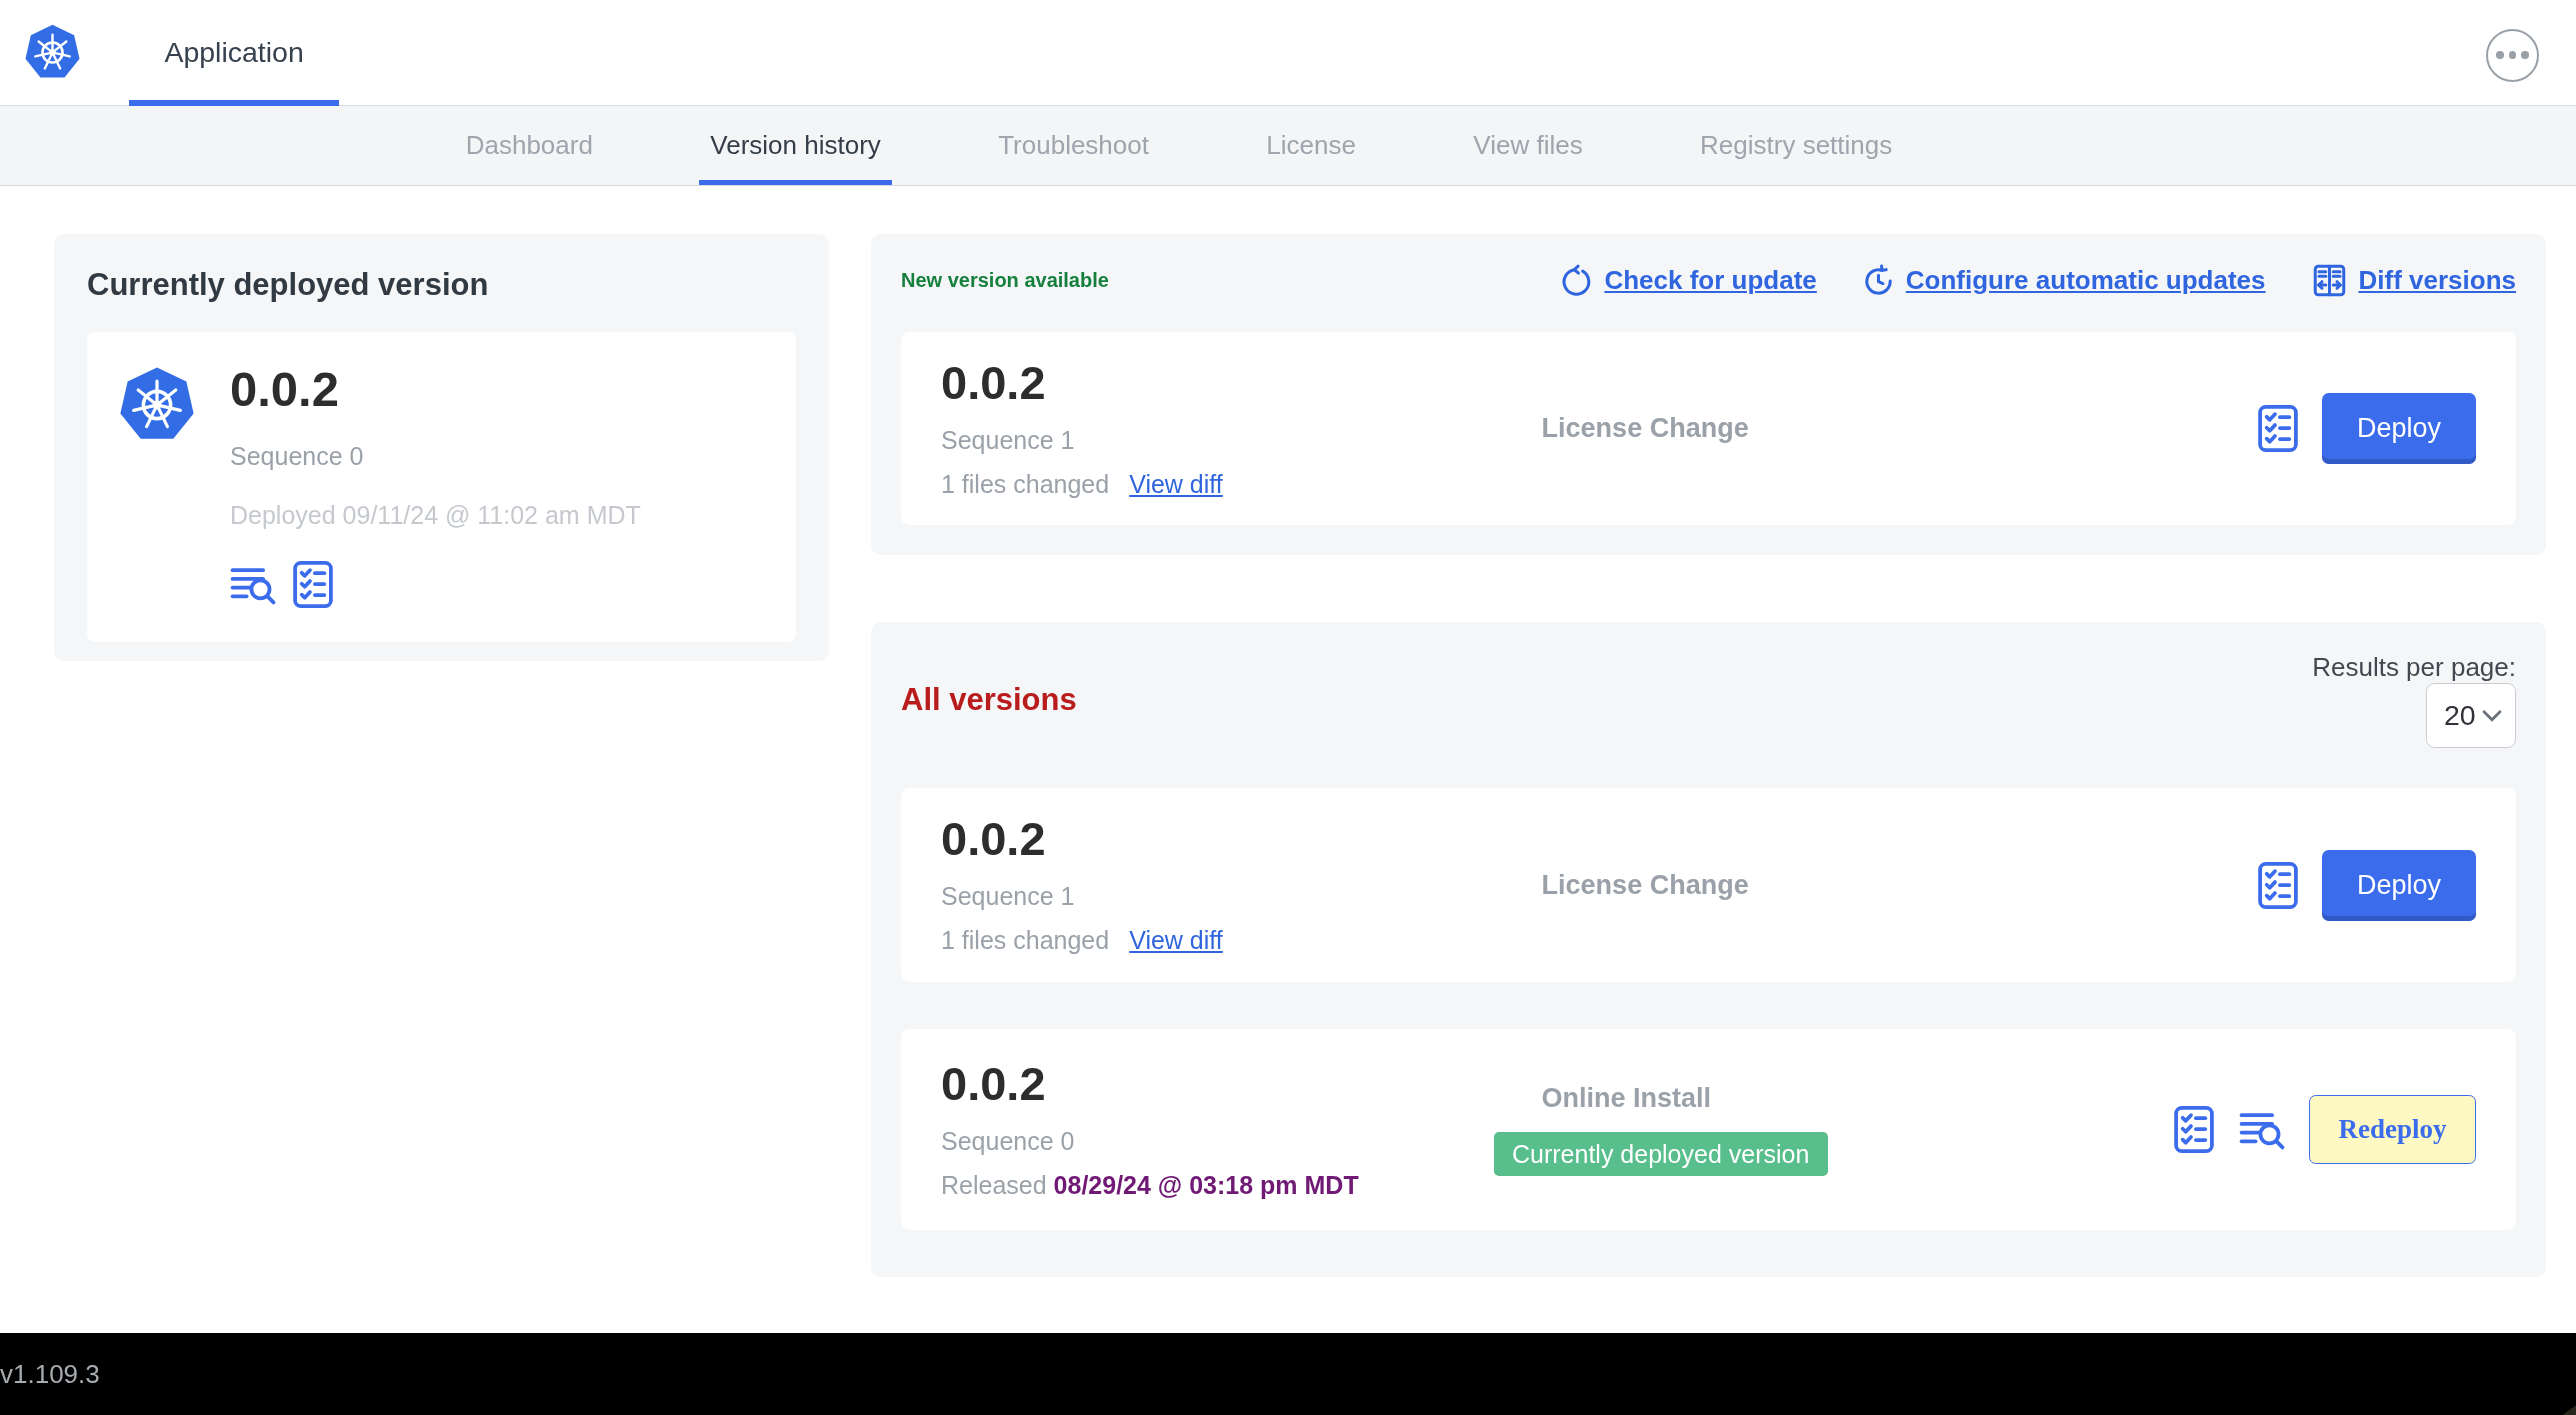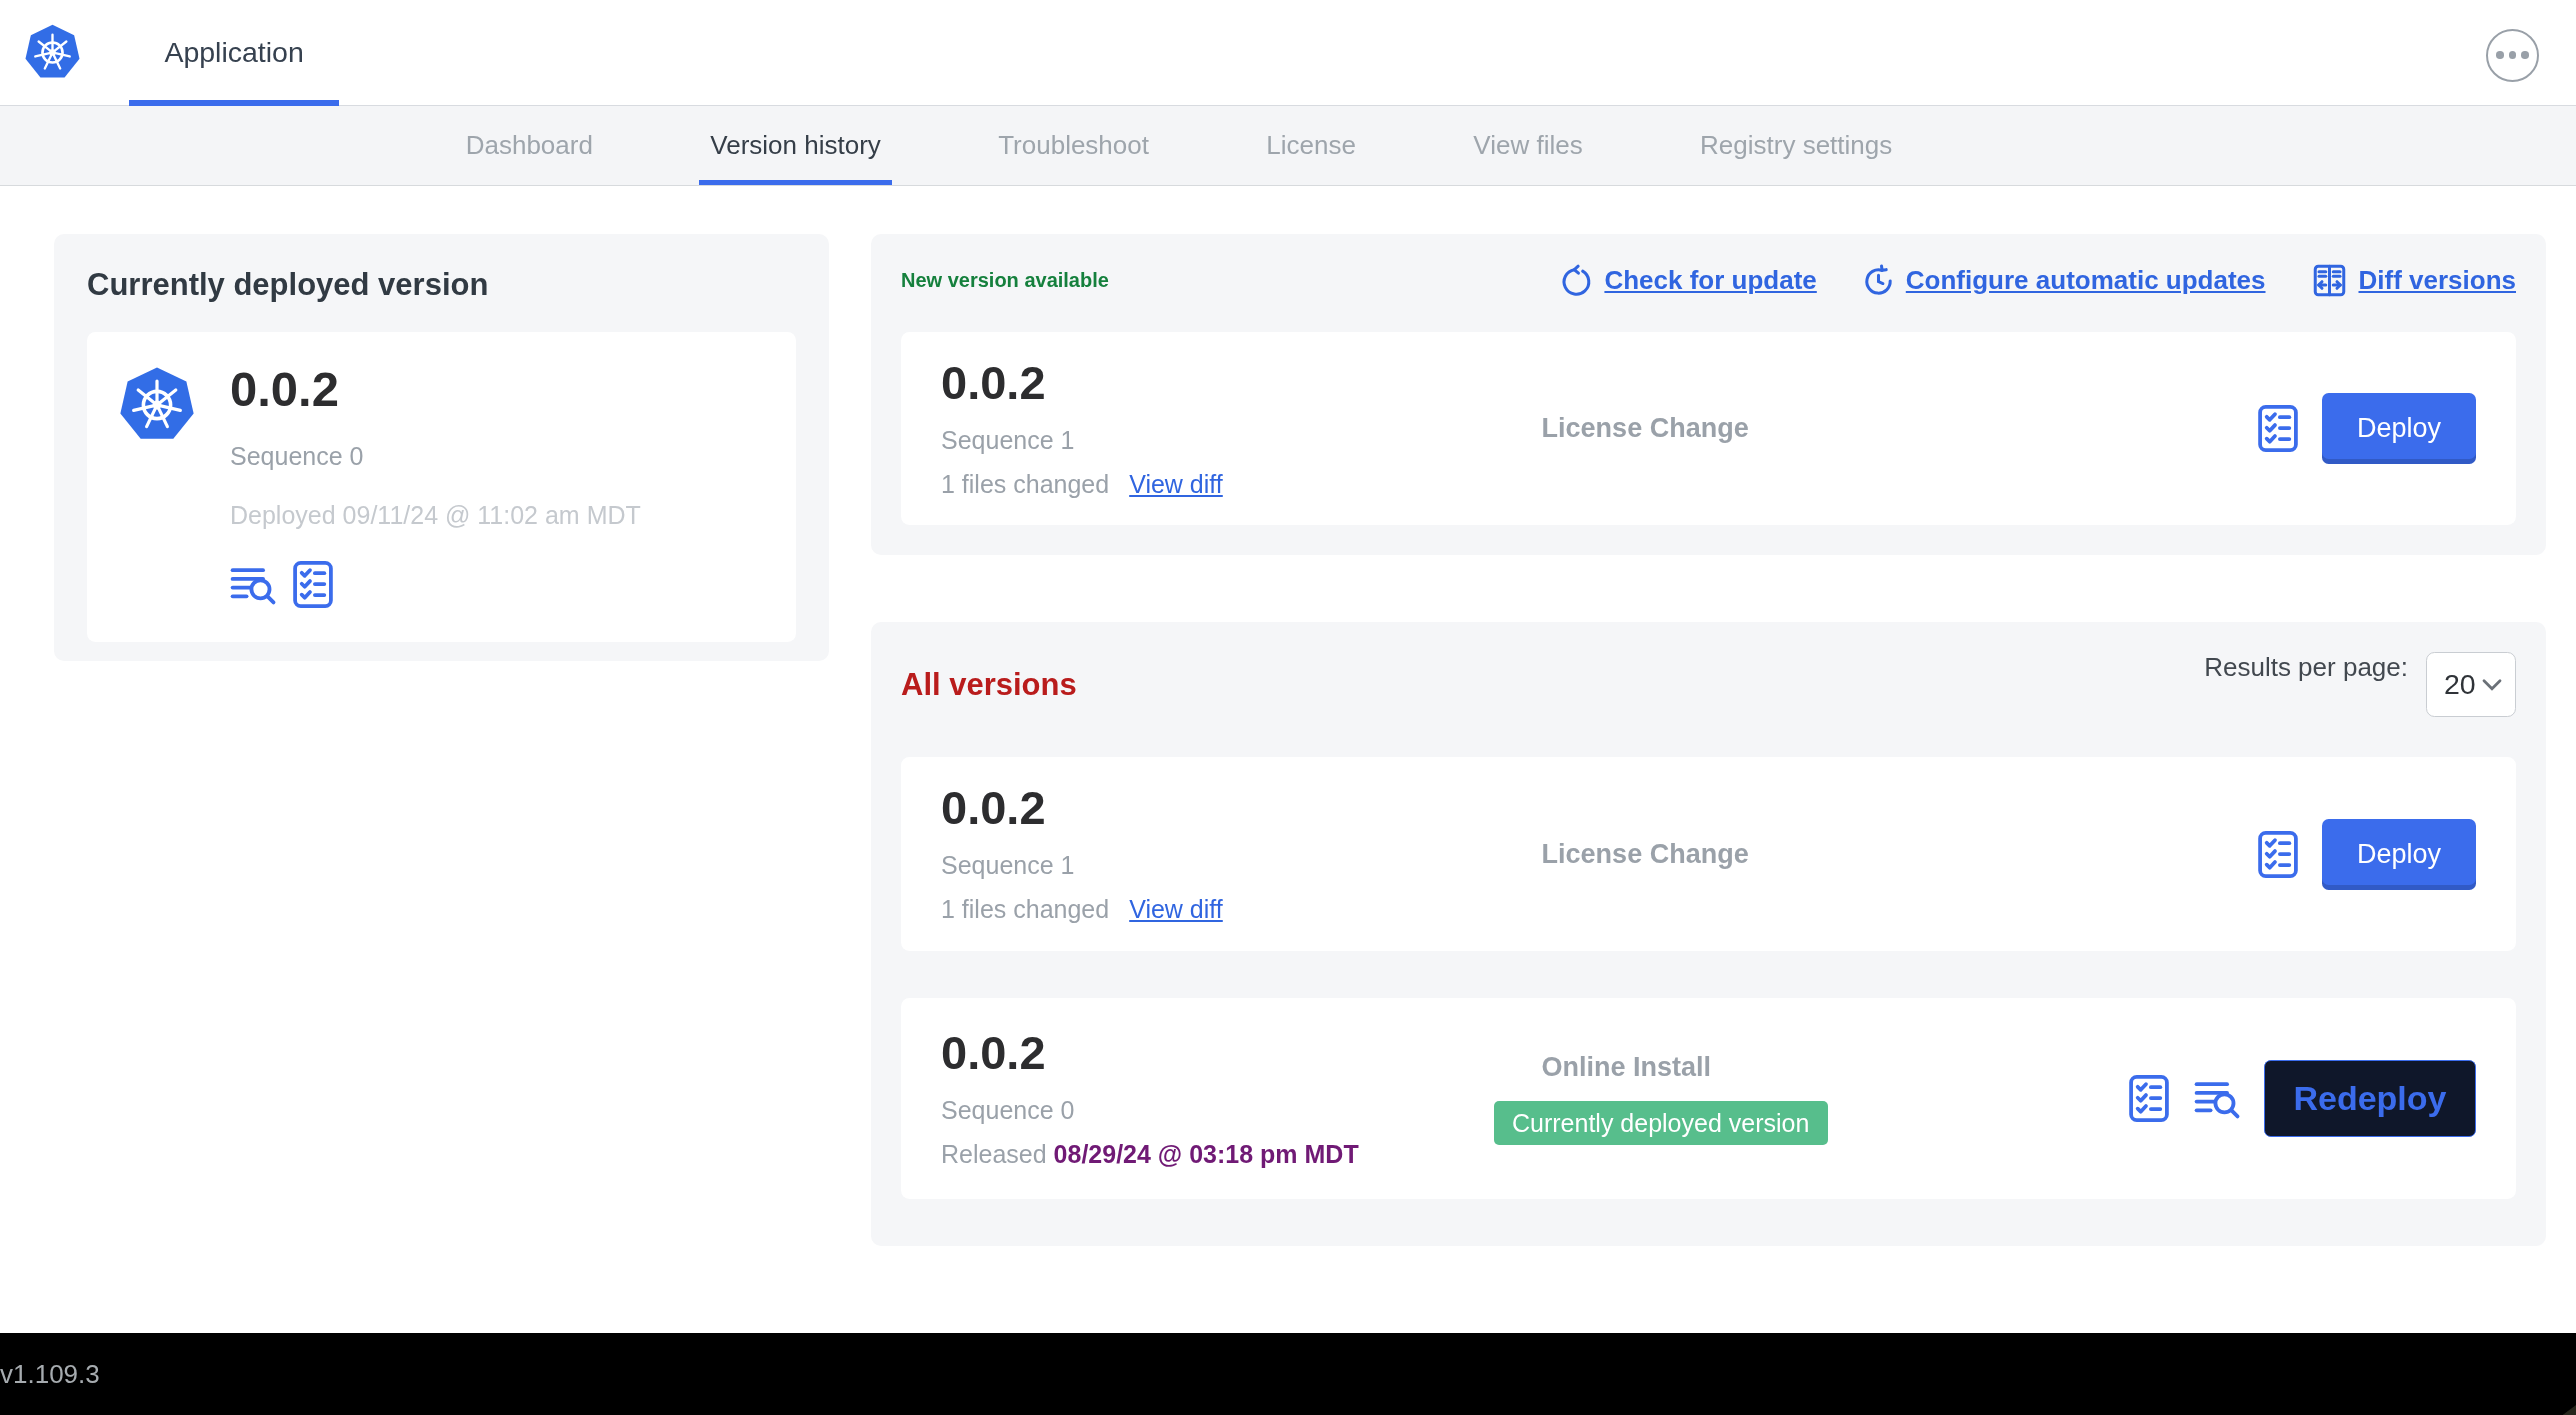--- a/index.html
+++ b/index.html
@@ -54,26 +54,26 @@
   .row-files{margin-top:15px;font-size:25px;color:#9aa1a9;display:flex;gap:20px;align-items:baseline;}
   .view-diff{color:#3065e0;text-decoration:underline;font-weight:500;cursor:pointer;}
   .source-label{font-size:27px;font-weight:600;color:#9aa1a9;margin-left:48px;}
   .badge{margin-top:18.4px;display:inline-block;background:#57be8c;color:#fff;font-size:25px;
          padding:7.5px 18.4px;border-radius:5px;}
   .rel-line{margin-top:15px;font-size:25px;color:#9aa1a9;}
   .rel-line .date{font-weight:700;color:#701a75;margin-top:44px;}
   .btn-deploy{background:#3b6cec;color:#fff;font-size:27px;font-weight:400;border:none;border-radius:6.7px;
               padding:20px 35px;box-shadow:inset 0 -5px 0 rgba(0,0,0,0.16);cursor:pointer;
               font-family:"Liberation Sans",sans-serif;}
-  .btn-redeploy{background:#0f172a;color:#3b6cec;font-size:34px;font-weight:700;border:1.7px solid #3b6cec;
-                border-radius:6.7px;padding:18.4px 28.5px;cursor:pointer;font-family:Liberation Sans, sans-serif;}
+  .btn-redeploy{background:#fef9c3;color:#3b6cec;font-size:27px;font-weight:700;border:1.7px solid #3b6cec;
+                border-radius:6.7px;padding:18.4px 28.5px;cursor:pointer;font-family:Liberation Serif, serif;}
 
   .section.all{margin-top:67px;padding-bottom:47px;}
   .all-title{font-size:31px;font-weight:700;color:#b91c1c;}
-  .rpp{margin-left:auto;display:flex;align-items:flex-start;gap:18px;}
+  .rpp{margin-left:auto;display:flex;align-items:flex-end;gap:0;flex-direction:column;}
   .rpp-label{font-size:26px;color:#42484f;}
   .rpp-select{width:90px;height:65px;background:#fff;border:0.8px solid #c9cdd2;border-radius:8.4px;
               display:flex;align-items:center;justify-content:space-between;padding:0 13.4px 0 17px;
               box-sizing:border-box;font-size:28.5px;color:#2f3338;cursor:pointer;}
   .section.all .row-card:nth-of-type(2){margin-top:40px;min-height:194px;}
   .section.all .row-card:nth-of-type(3){margin-top:47px;min-height:201px;}
 
   
   .footer{position:absolute;left:0;bottom:0;width:100%;height:82px;background:#000000;
           display:flex;align-items:center;justify-content:flex-start;font-size:26px;color:#a6abaf;}

